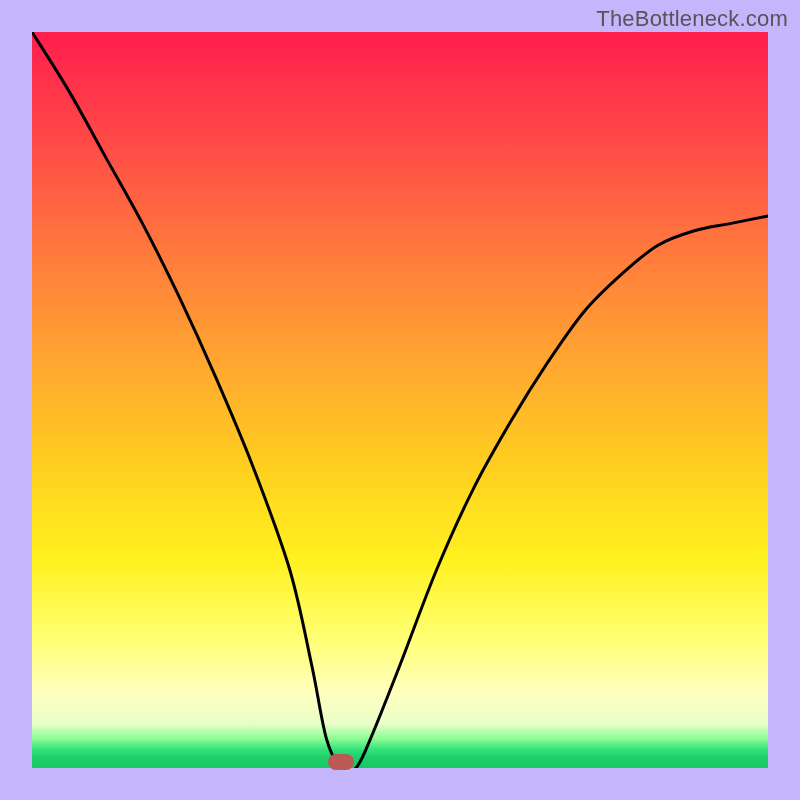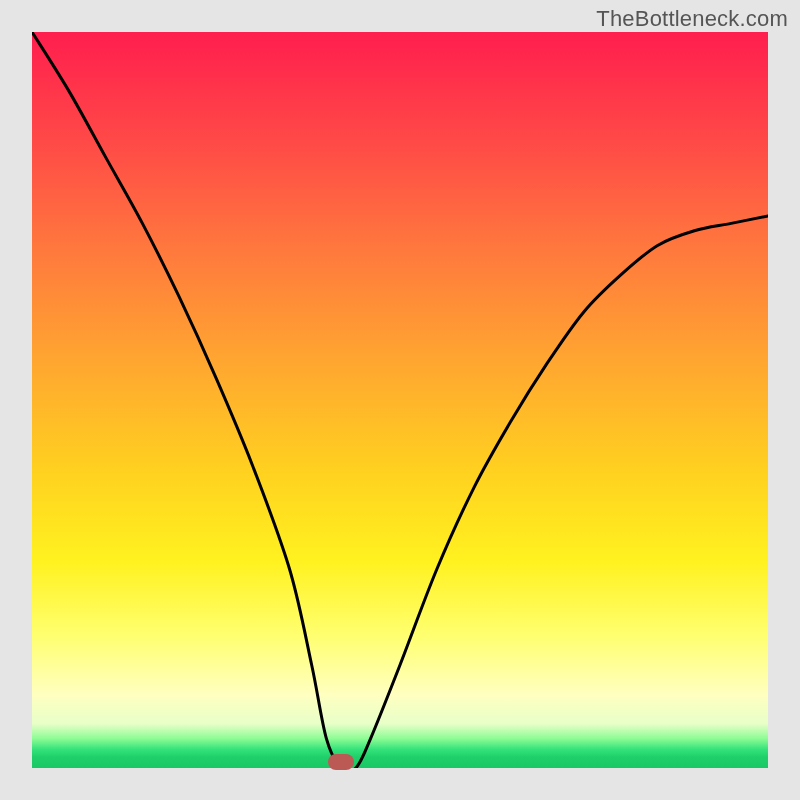--- a/index.html
+++ b/index.html
@@ -10,21 +10,21 @@
     background: #000;
     overflow: hidden;
     font-family: Arial, Helvetica, sans-serif;
   }
   .frame {
     position: absolute;
     left: 0;
     top: 0;
     width: 800px;
     height: 800px;
-    background: #e5e5e5;
+    background: #c4b5fd;
   }
   .plot-area {
     position: absolute;
     left: 32px;
     top: 32px;
     width: 736px;
     height: 736px;
     
     background: linear-gradient(
       to bottom,

